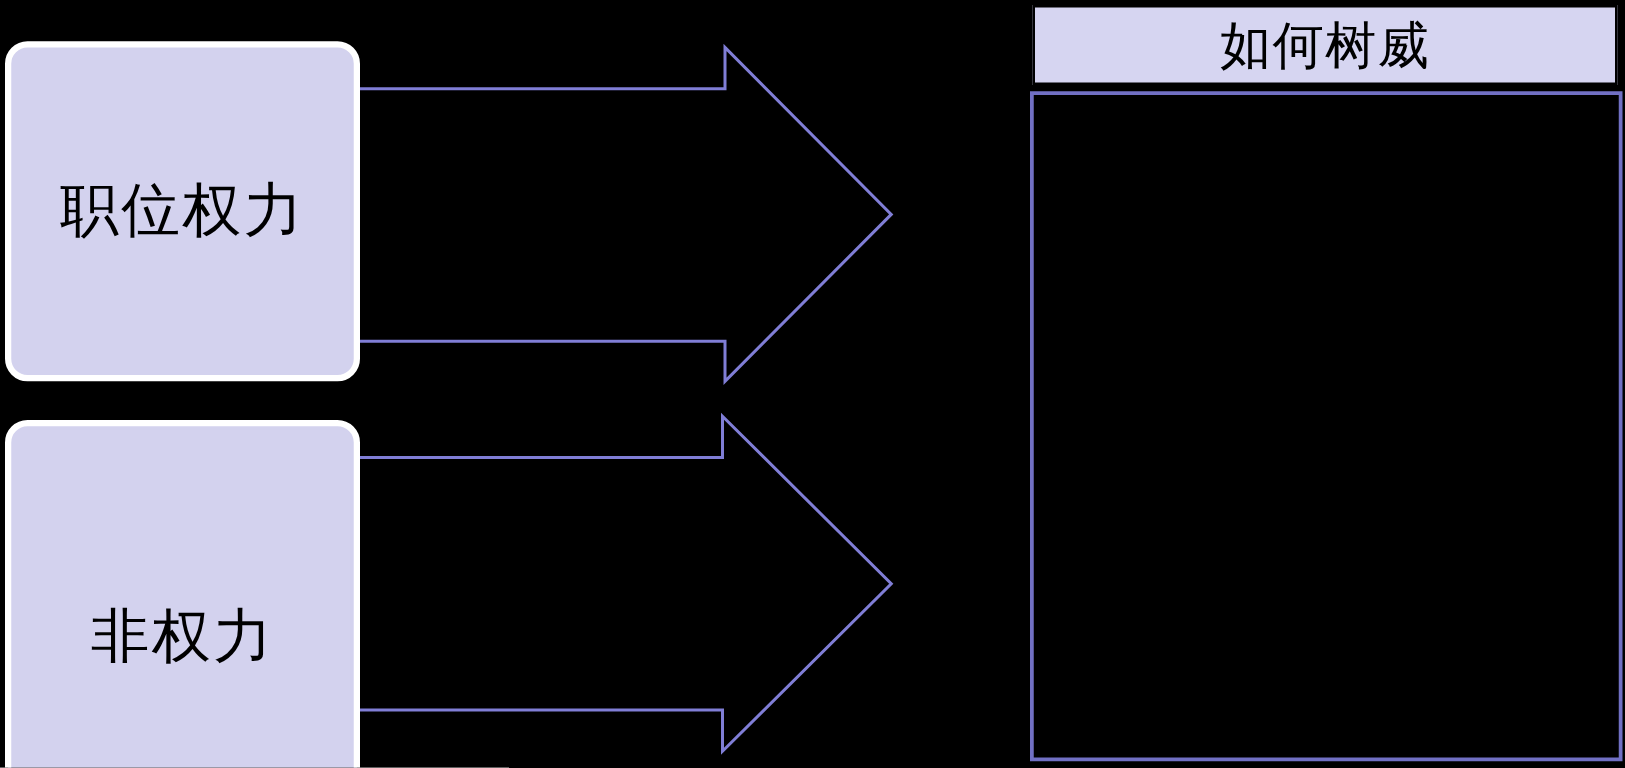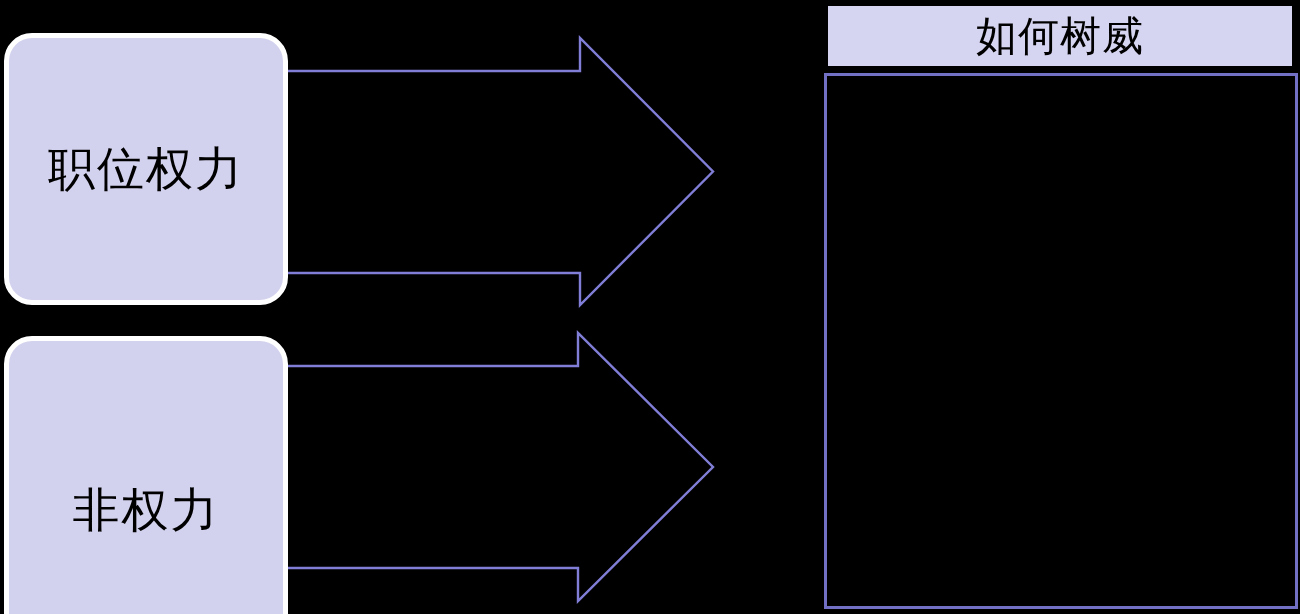--- a/index.html
+++ b/index.html
@@ -23,21 +23,21 @@
     position: absolute;
     left: 0;
     top: 0;
     z-index: 1;
   }
   .rounded-box {
     position: absolute;
     left: 4px;
     width: 284px;
     box-sizing: border-box;
-    border-radius: 28px;
+    border-radius: 18px;
     border: 5px solid #fff;
     z-index: 2;
     display: flex;
     flex-direction: column;
     align-items: center;
     justify-content: center;
     text-align: center;
     font-family: Liberation Serif, serif;
   }
   .rounded-box .box-line {

